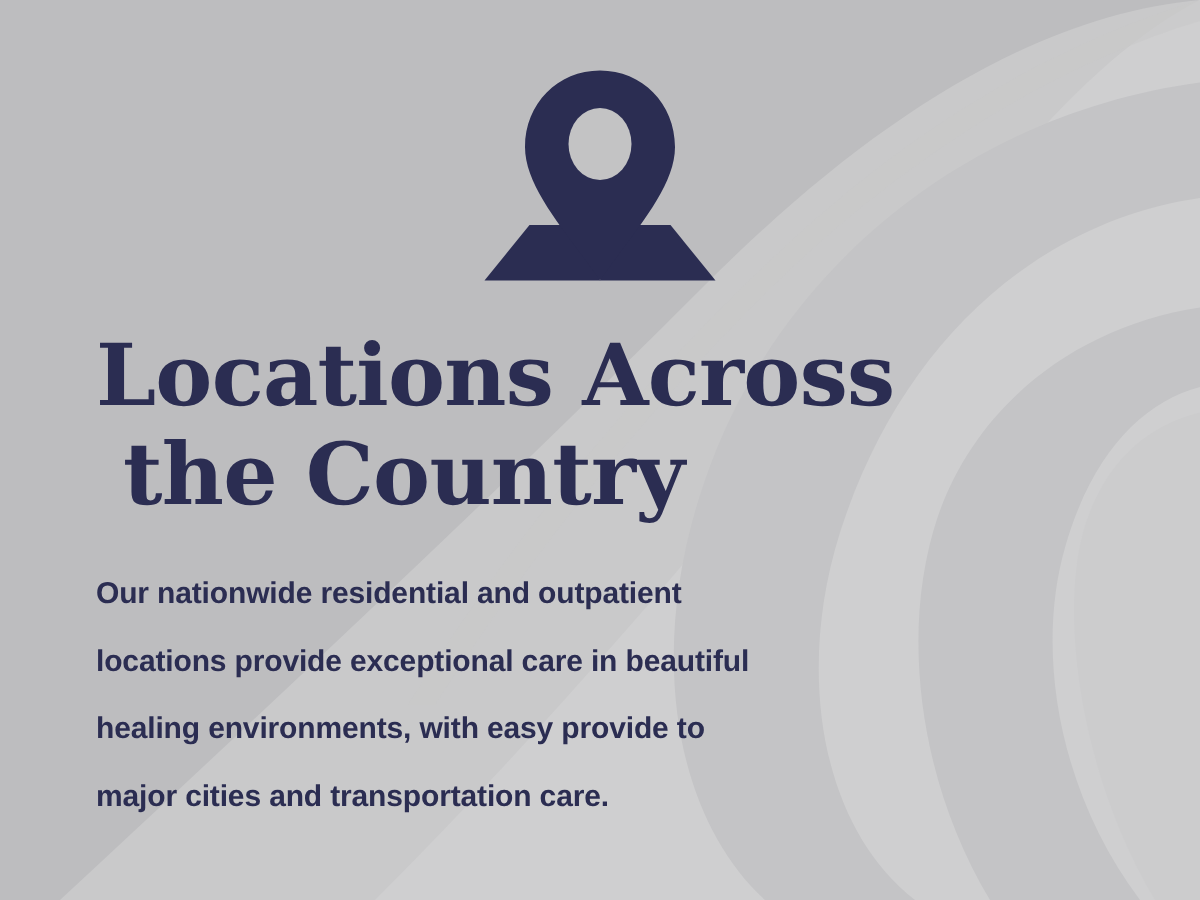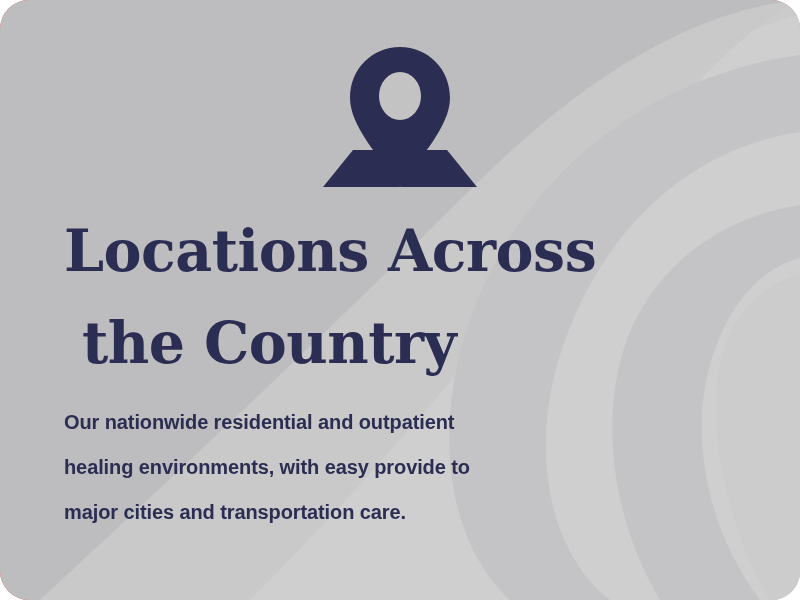--- a/index.html
+++ b/index.html
@@ -10,21 +10,20 @@
   body {
     font-family: "Liberation Sans", sans-serif;
   }
 
   .hero {
     position: relative;
     width: 800px;
     height: 600px;
     overflow: hidden;
     background: #ef4444;
-    border-radius: 29px;
   }
 
   
   .bg-layer {
     position: absolute;
     inset: 0;
     width: 800px;
     height: 600px;
     pointer-events: none;
   }
@@ -62,21 +61,20 @@
     letter-spacing: -0.5px;
     color: #2b2d52;
     text-rendering: optimizeLegibility;
   }
   .headline .hl-line {
     display: block;
     white-space: nowrap;
   }
   .headline .hl-line-2 {
     padding-left: 18px;
-    margin-top: 26px;
   }
 
   .body-copy {
     margin: 24px 0 0 0;
     font-family: "Liberation Sans", sans-serif;
     font-weight: 700;
     font-size: 20px;
     line-height: 45px;
     letter-spacing: -0.1px;
     color: #2b2d52;
@@ -147,18 +145,19 @@
 
   <div class="content">
 
     <h1 class="headline">
       <span class="hl-line hl-line-1">Locations Across</span>
       <span class="hl-line hl-line-2">the Country</span>
     </h1>
 
     <p class="body-copy">
       <span class="bc-line">Our nationwide residential and outpatient</span>
+      <span class="bc-line">locations provide exceptional care in beautiful</span>
       <span class="bc-line">healing environments, with easy provide to</span>
       <span class="bc-line">major cities and transportation care.</span>
     </p>
 
   </div>
 </div>
 
 </body></html>

